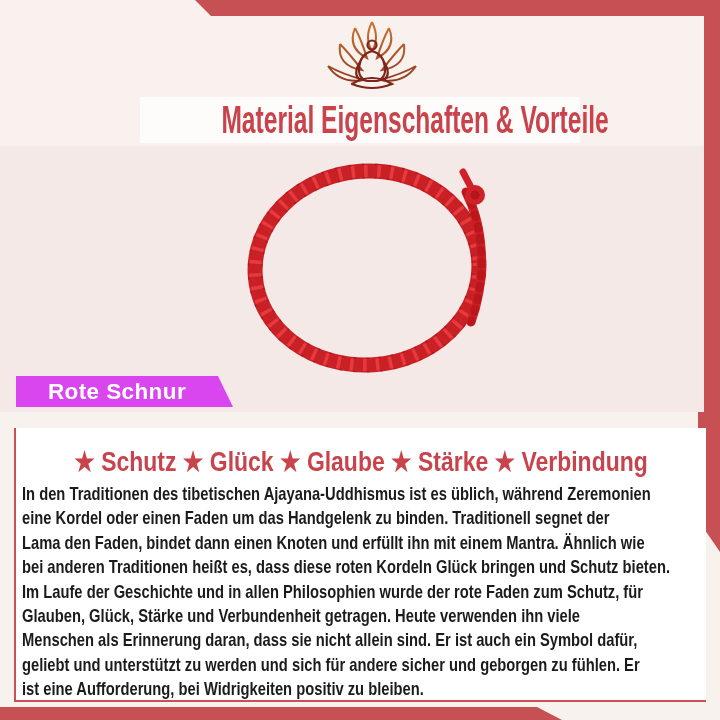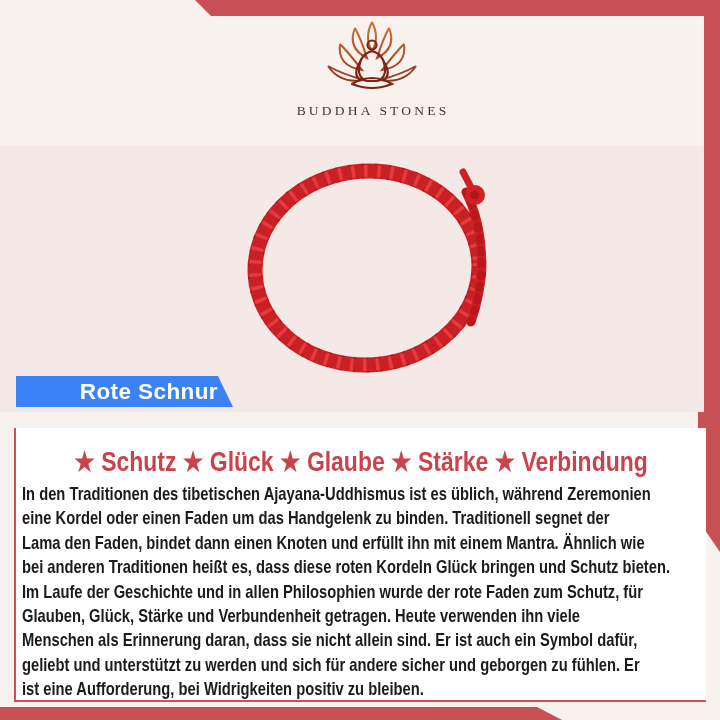--- a/index.html
+++ b/index.html
@@ -30,23 +30,23 @@
   }
   
   #brand-text{
     left:173px;top:103px;width:400px;text-align:center;
     font-family:"Liberation Serif",serif;font-size:13.5px;letter-spacing:3.2px;
     color:#45342a;
   }
   #logo{left:312px;top:18px;}
   
   #product-banner{
-    left:16px;top:376px;width:224px;height:31px;background:#3b82f6;
+    left:16px;top:376px;width:224px;height:31px;background:#d946ef;
     clip-path:polygon(0 0,202px 0,217px 31px,0 31px);
-    display:flex;align-items:center;justify-content:flex-end;
+    display:flex;align-items:center;justify-content:center;
   }
   #product-banner-label{
     color:#ffffff;font-size:22.5px;font-weight:bold;letter-spacing:0.4px;
     padding-right:22px;white-space:nowrap;
   }
   
   #bracelet{left:230px;top:150px;}
   
   #benefits-headline{
     left:16px;top:446px;width:690px;text-align:center;
@@ -93,20 +93,23 @@
     <g fill="none" stroke="#7e2418" stroke-width="2.2" stroke-linecap="round">
       <circle cx="60" cy="27" r="4.5"></circle>
       <path d="M60 33 C52 35 48 41 47 49 C46 57 50 62 55 63 L65 63 C70 62 74 57 73 49 C72 41 68 35 60 33"></path>
       <path d="M48 44 C43 52 43 58 48 62"></path>
       <path d="M72 44 C77 52 77 58 72 62"></path>
       <path d="M40 66 Q60 74 80 66 Q70 60 60 60 Q50 60 40 66"></path>
     </g>
   </svg>
   <div class="abs" id="brand-text">BUDDHA STONES</div>
 
+  <div class="abs" id="title-band">
+    <div class="abs" id="title-text">Material Eigenschaften &amp; Vorteile</div>
+  </div>
 
   <svg class="abs" id="bracelet" width="280" height="245" viewBox="0 0 280 245">
     <g transform="rotate(-4 137 118)">
       <ellipse cx="137" cy="118" rx="112" ry="97" fill="none" stroke="#c92026" stroke-width="15"></ellipse>
       <ellipse cx="137" cy="118" rx="112" ry="97" fill="none" stroke="#e8393c" stroke-width="12" stroke-dasharray="6 7"></ellipse>
       <ellipse cx="137" cy="118" rx="112" ry="97" fill="none" stroke="#99070d" stroke-width="15" stroke-dasharray="2.5 10.5" opacity="0.45"></ellipse>
     </g>
     <path d="M236 42 C253 75 258 125 241 172" fill="none" stroke="#cf1f26" stroke-width="9" stroke-linecap="round"></path>
     <path d="M236 42 C253 75 258 125 241 172" fill="none" stroke="#9c0c12" stroke-width="8" stroke-dasharray="3 9" opacity="0.4" stroke-linecap="round"></path>
     <path d="M245 45 L233 22" stroke="#cf2127" stroke-width="7" stroke-linecap="round"></path>

